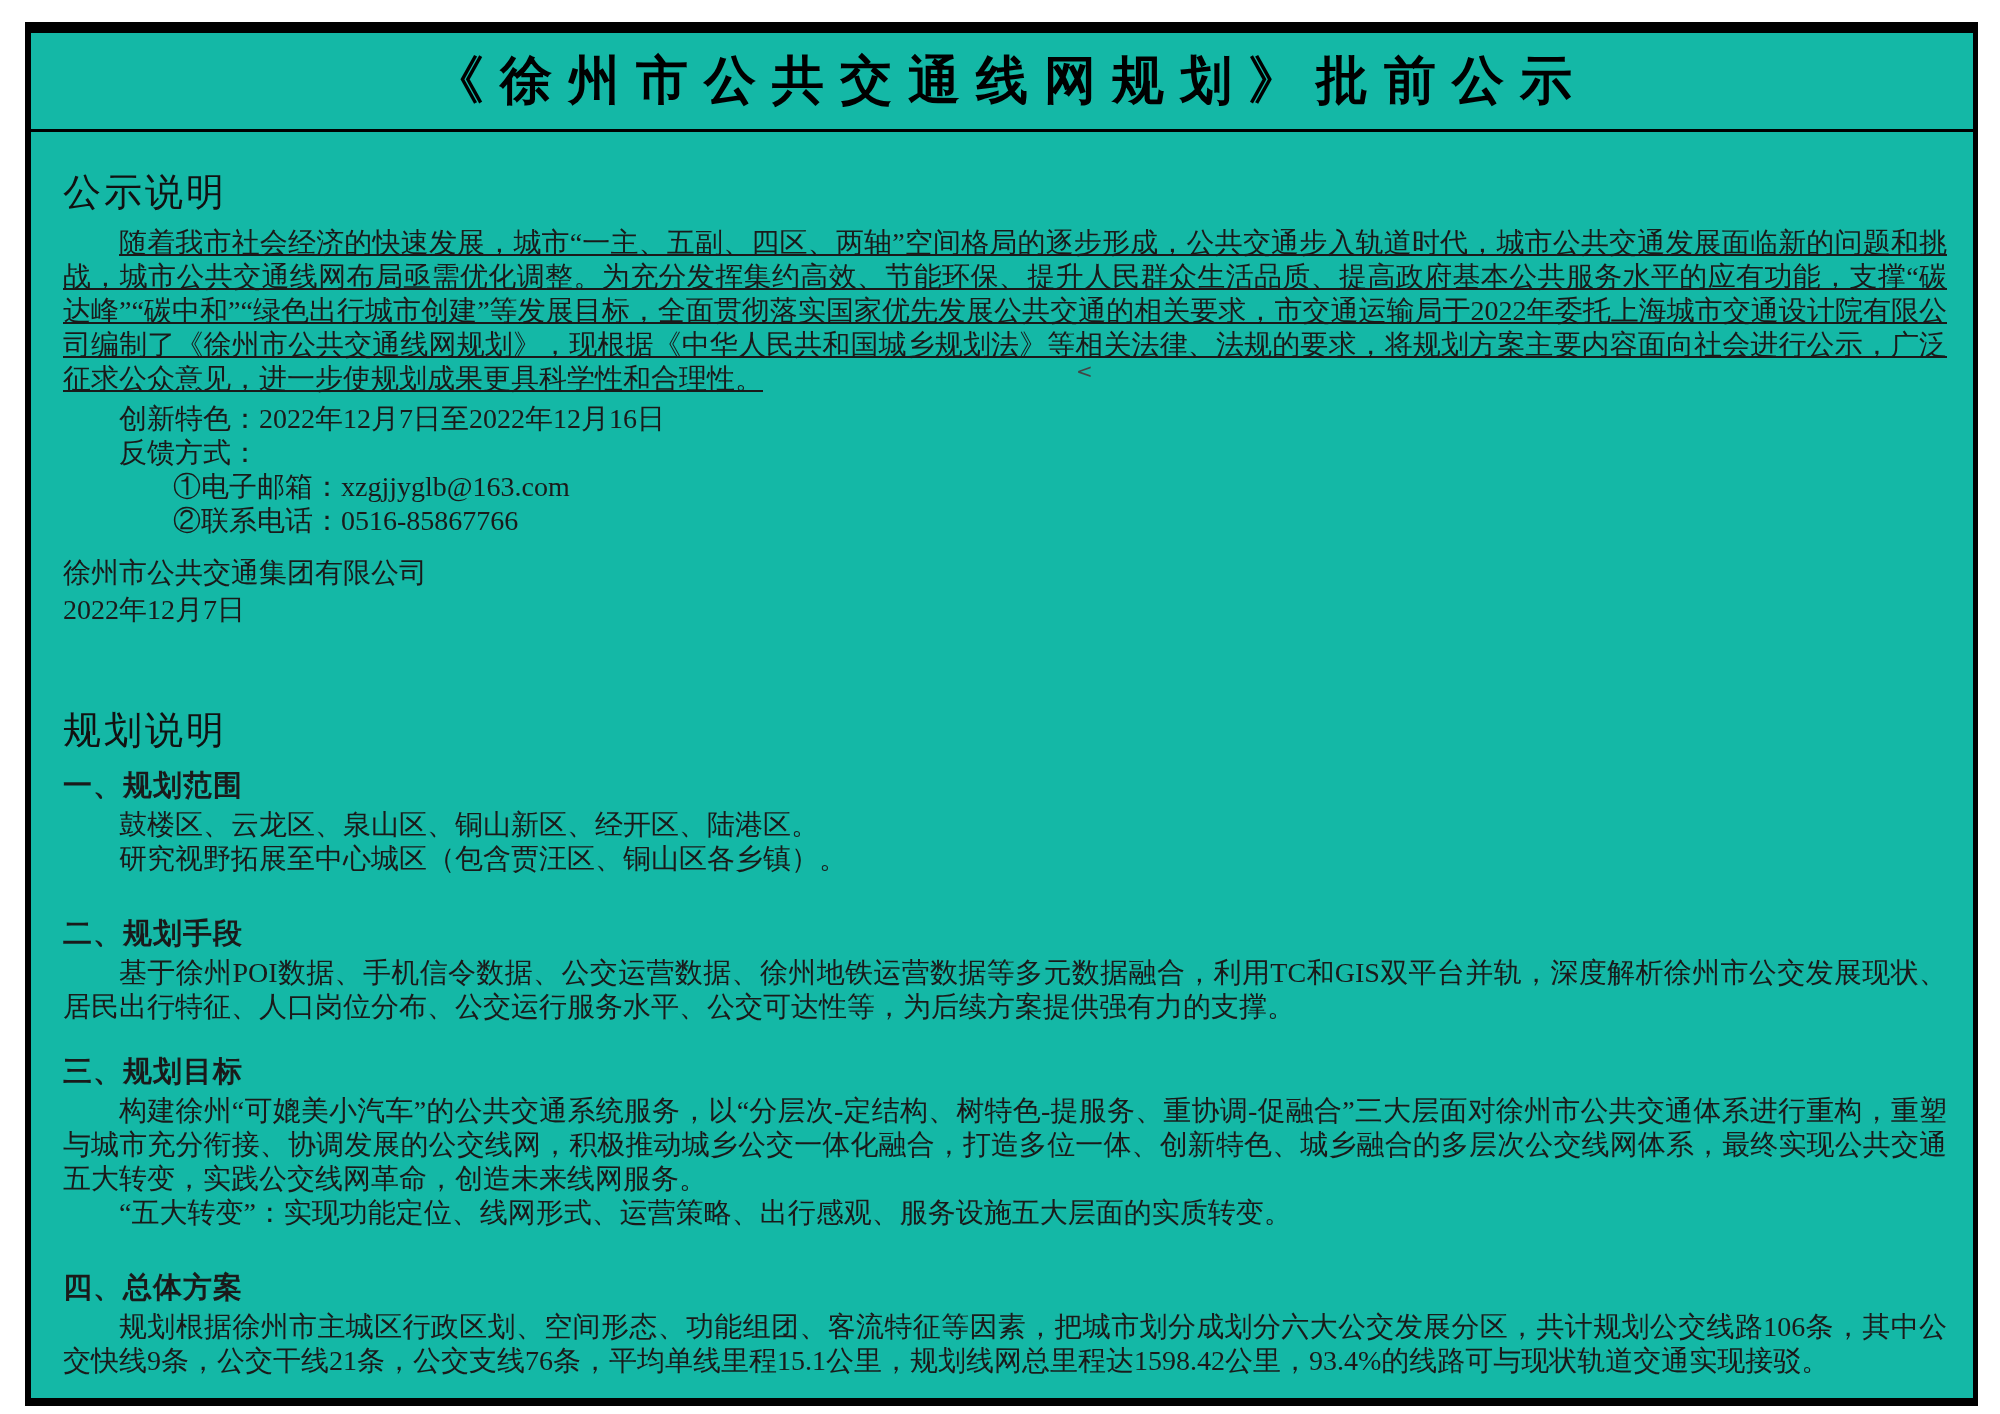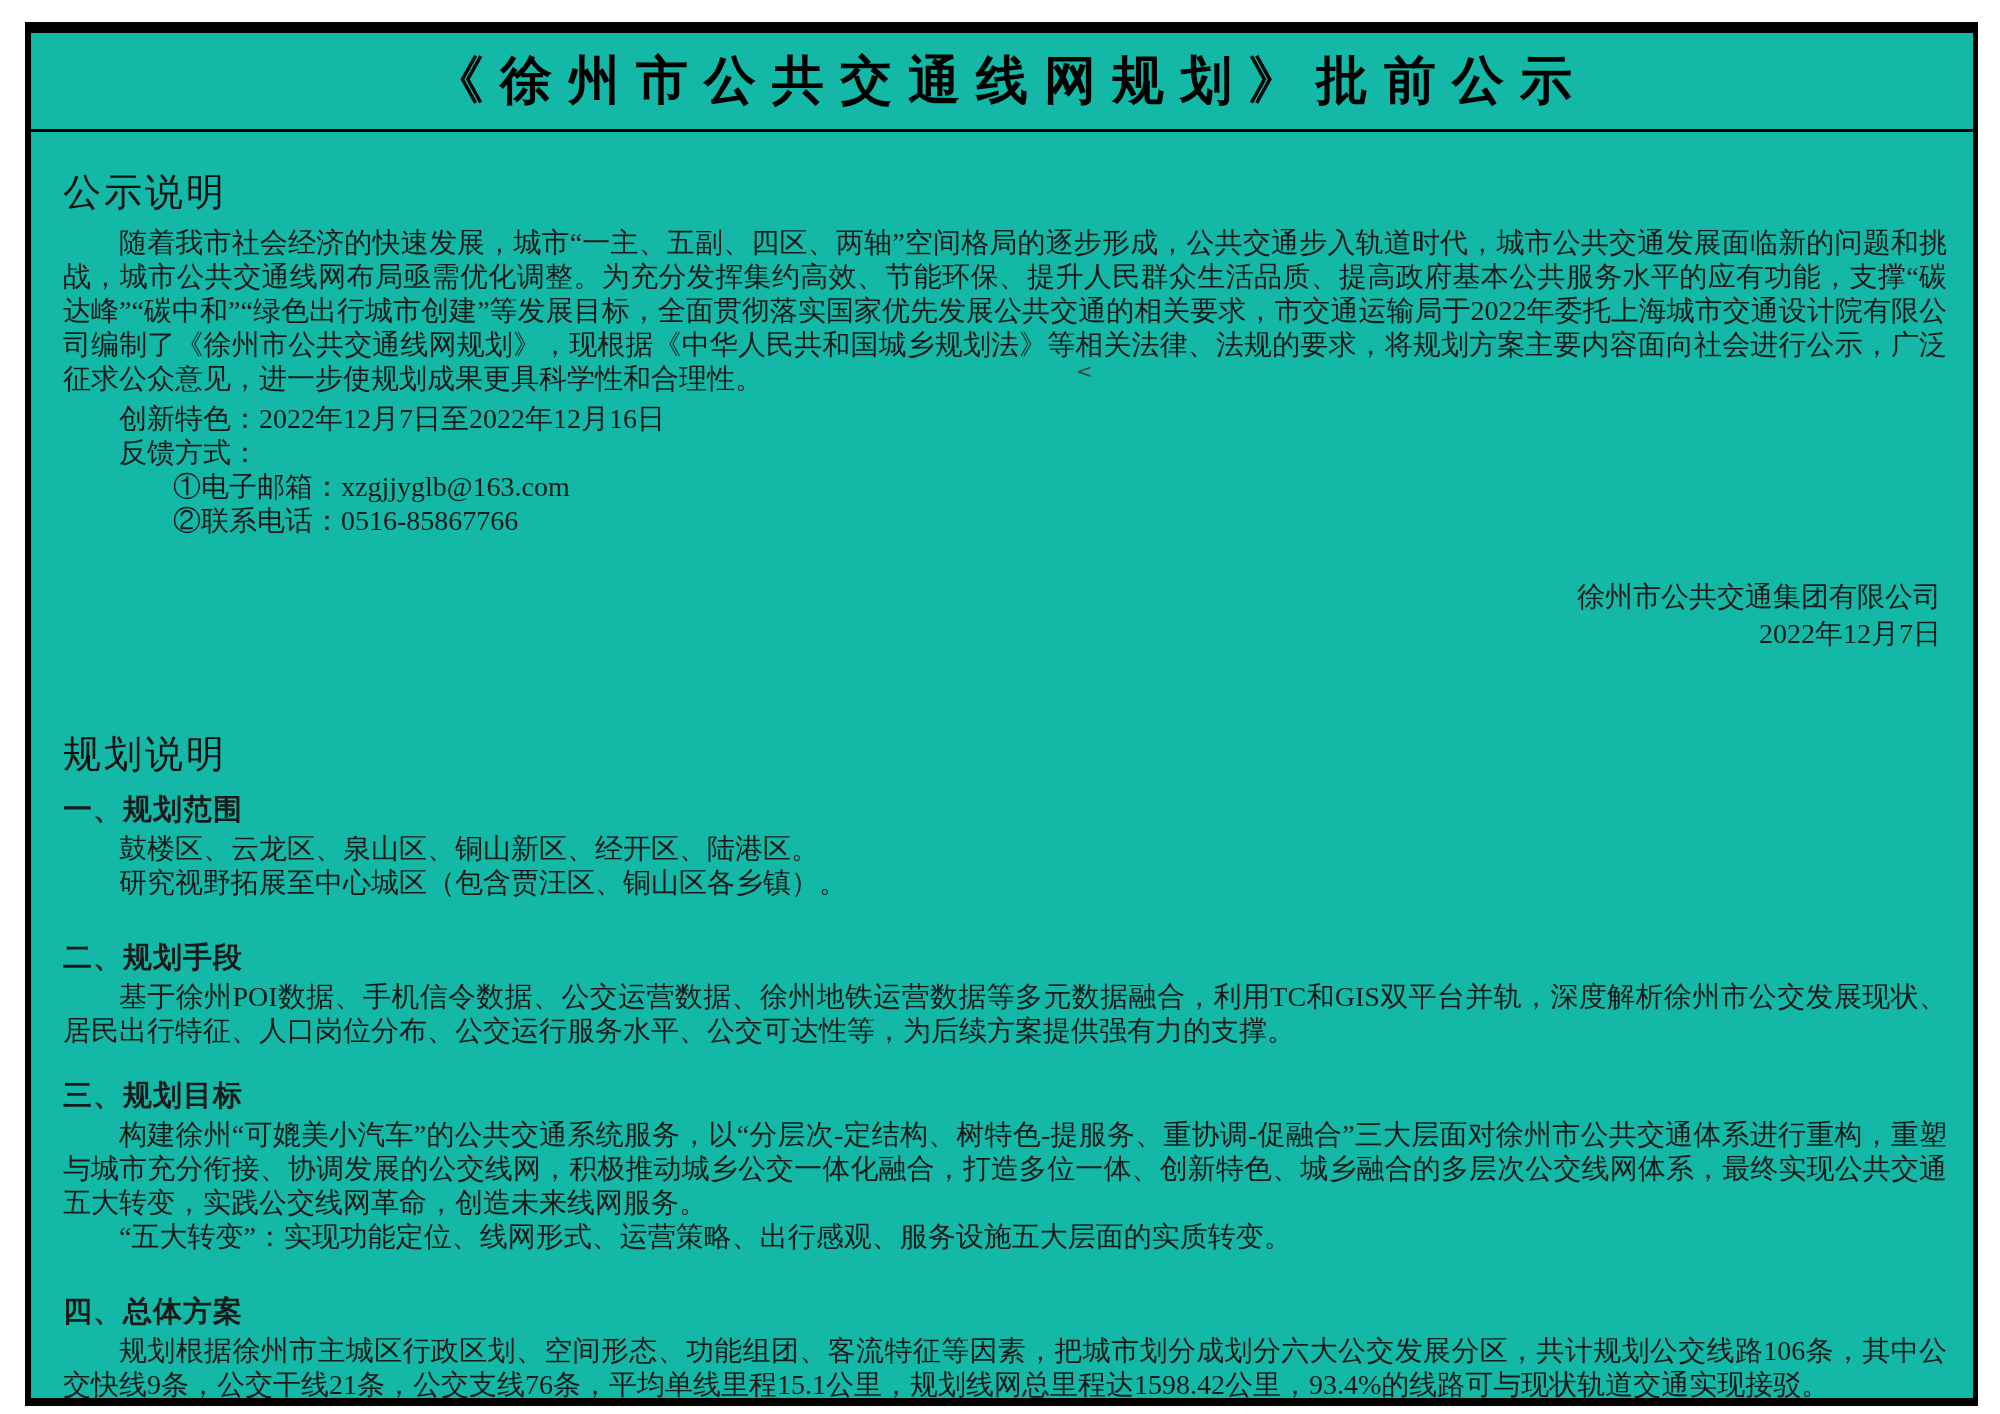--- a/index.html
+++ b/index.html
@@ -58,25 +58,25 @@
   }
   .notice-heading { margin: 38px 0 12px 0; }
   .plan-heading   { margin: 80px 0 16px 0; }
   .body-text {
     font-size: 28px;
     line-height: 34px;
     text-align: justify;
     margin: 0;
   }
   .indent-2em { text-indent: 2em; }
-  .notice-body { margin-bottom: 6px; }
+  .notice-body { margin-bottom: 6px; text-decoration: underline; }
   .feedback-item { padding-left: 110px; }
   .signature-block {
-    margin-top: 40px;
-    text-align: right;
+    margin-top: 16px;
+    text-align: left;
     padding-right: 6px;
     font-size: 28px;
     line-height: 37px;
   }
   .subsection { margin-top: 40px; }
   .subsection.first { margin-top: 0; }
   .subsection.mid { margin-top: 30px; }
   .subsection-title {
     font-size: 29px;
     line-height: 34px;

